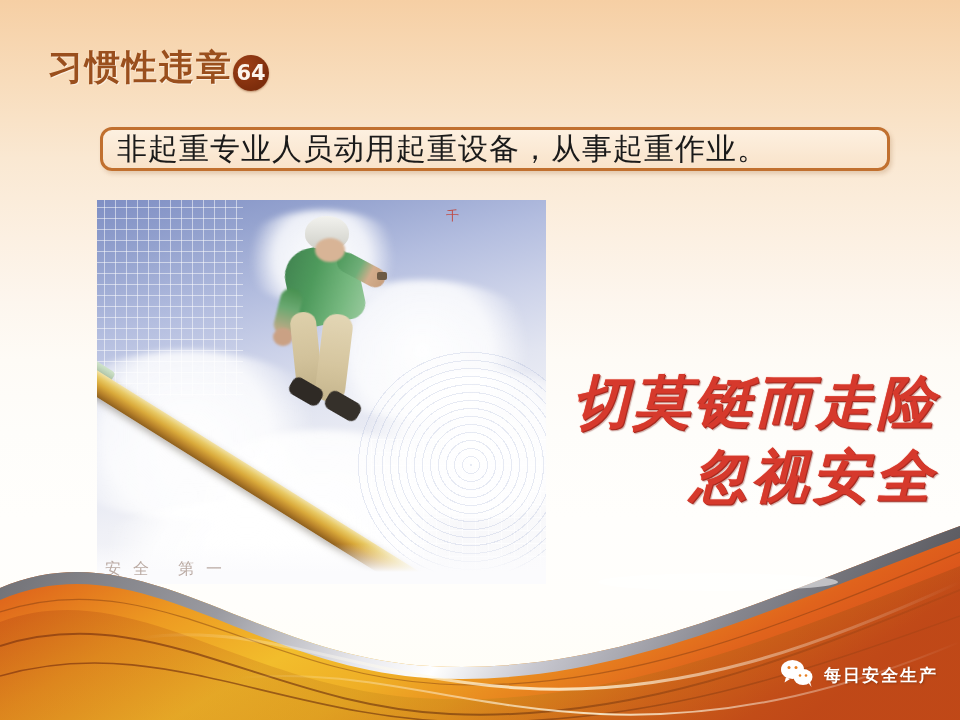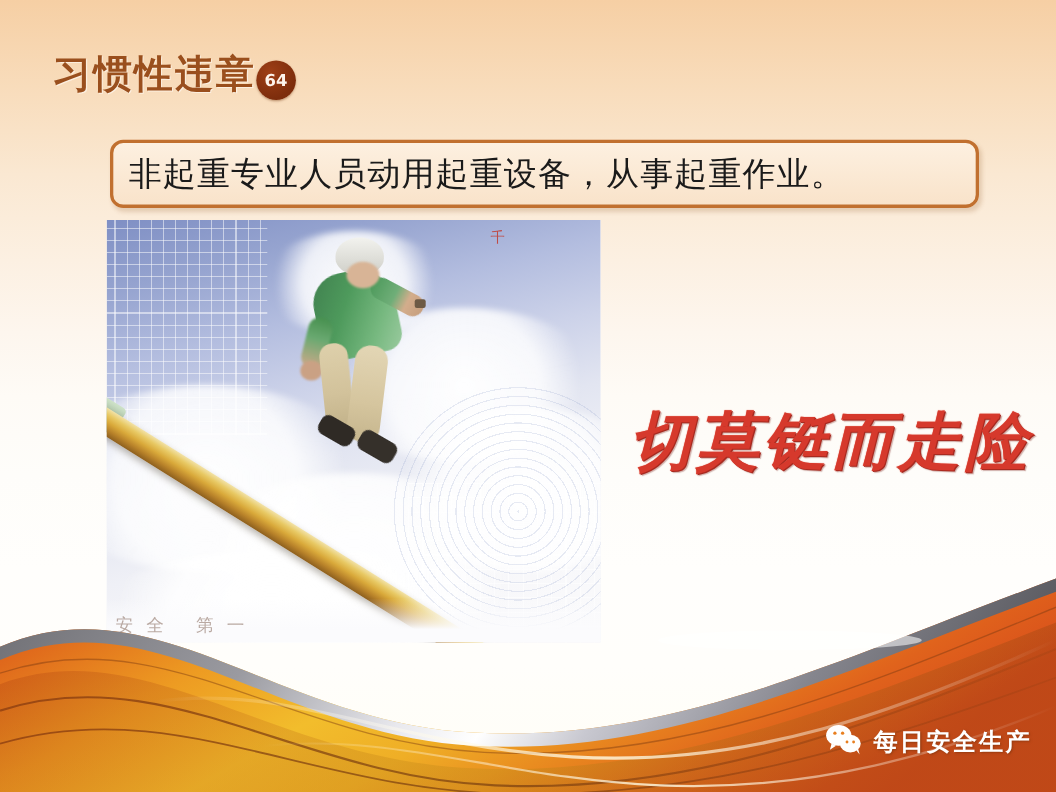--- a/index.html
+++ b/index.html
@@ -46,36 +46,36 @@
     text-shadow: 1px 1px 0 rgba(255,255,255,.55);
     white-space: nowrap;
   }
   #title-badge {
     width: 36px;
     height: 36px;
     border-radius: 50%;
     background: radial-gradient(circle at 35% 30%, #9e3f16, #7d2d0c 70%);
     color: #fdf4ec;
     font-family: "DejaVu Sans", sans-serif;
-    font-size: 15px;
+    font-size: 21px;
     font-weight: 700;
     display: flex;
     align-items: center;
     justify-content: center;
     line-height: 1;
     box-shadow: 0 1px 2px rgba(120,60,20,.45);
   }
 
   
   #caption-box {
     position: absolute;
     left: 100px;
     top: 127px;
     width: 790px;
-    height: 62px;
+    height: 44px;
     box-sizing: border-box;
     border: 3px solid #c1702f;
     border-radius: 12px;
     background: linear-gradient(to bottom, #fdf0e0, #f9e3ca);
     box-shadow: 2px 3px 4px rgba(150,90,40,.22);
     display: flex;
     align-items: center;
     padding: 0 14px;
   }
   #caption-text {
@@ -284,21 +284,21 @@
   #wechat-mark {
     position: absolute;
     right: 22px;
     bottom: 28px;
     display: flex;
     align-items: center;
     gap: 9px;
   }
   #wechat-label {
     font-family: "DejaVu Sans", sans-serif;
-    font-size: 22px;
+    font-size: 17px;
     font-weight: 700;
     color: #ffffff;
     letter-spacing: 2px;
     text-shadow: 1px 1px 2px rgba(110,45,10,.55);
     white-space: nowrap;
   }
 </style>
 </head>
 <body>
 
@@ -347,20 +347,23 @@
     </div>
 
     <div class="photo-mark">千</div>
 
     <div class="photo-bottom-fade"></div>
     <div class="photo-bot-mark">安全 第一</div>
   </div>
 
   <div id="slogan">
     <div id="slogan-line1" class="slogan-line">切莫铤而走险</div>
+    <div id="slogan-line2" class="slogan-line">
+      <span>忽视</span><span class="heavier">安全</span>
+    </div>
   </div>
 
   <div id="wave-wrap">
     <svg width="960" height="250" viewBox="0 0 960 250" xmlns="http://www.w3.org/2000/svg">
       <defs>
         <linearGradient id="gMain" x1="0" y1="0" x2="1" y2="0.35">
           <stop offset="0" stop-color="#d2481a"></stop>
           <stop offset="0.13" stop-color="#e06a1c"></stop>
           <stop offset="0.30" stop-color="#ed9b22"></stop>
           <stop offset="0.47" stop-color="#f2bd2c"></stop>

